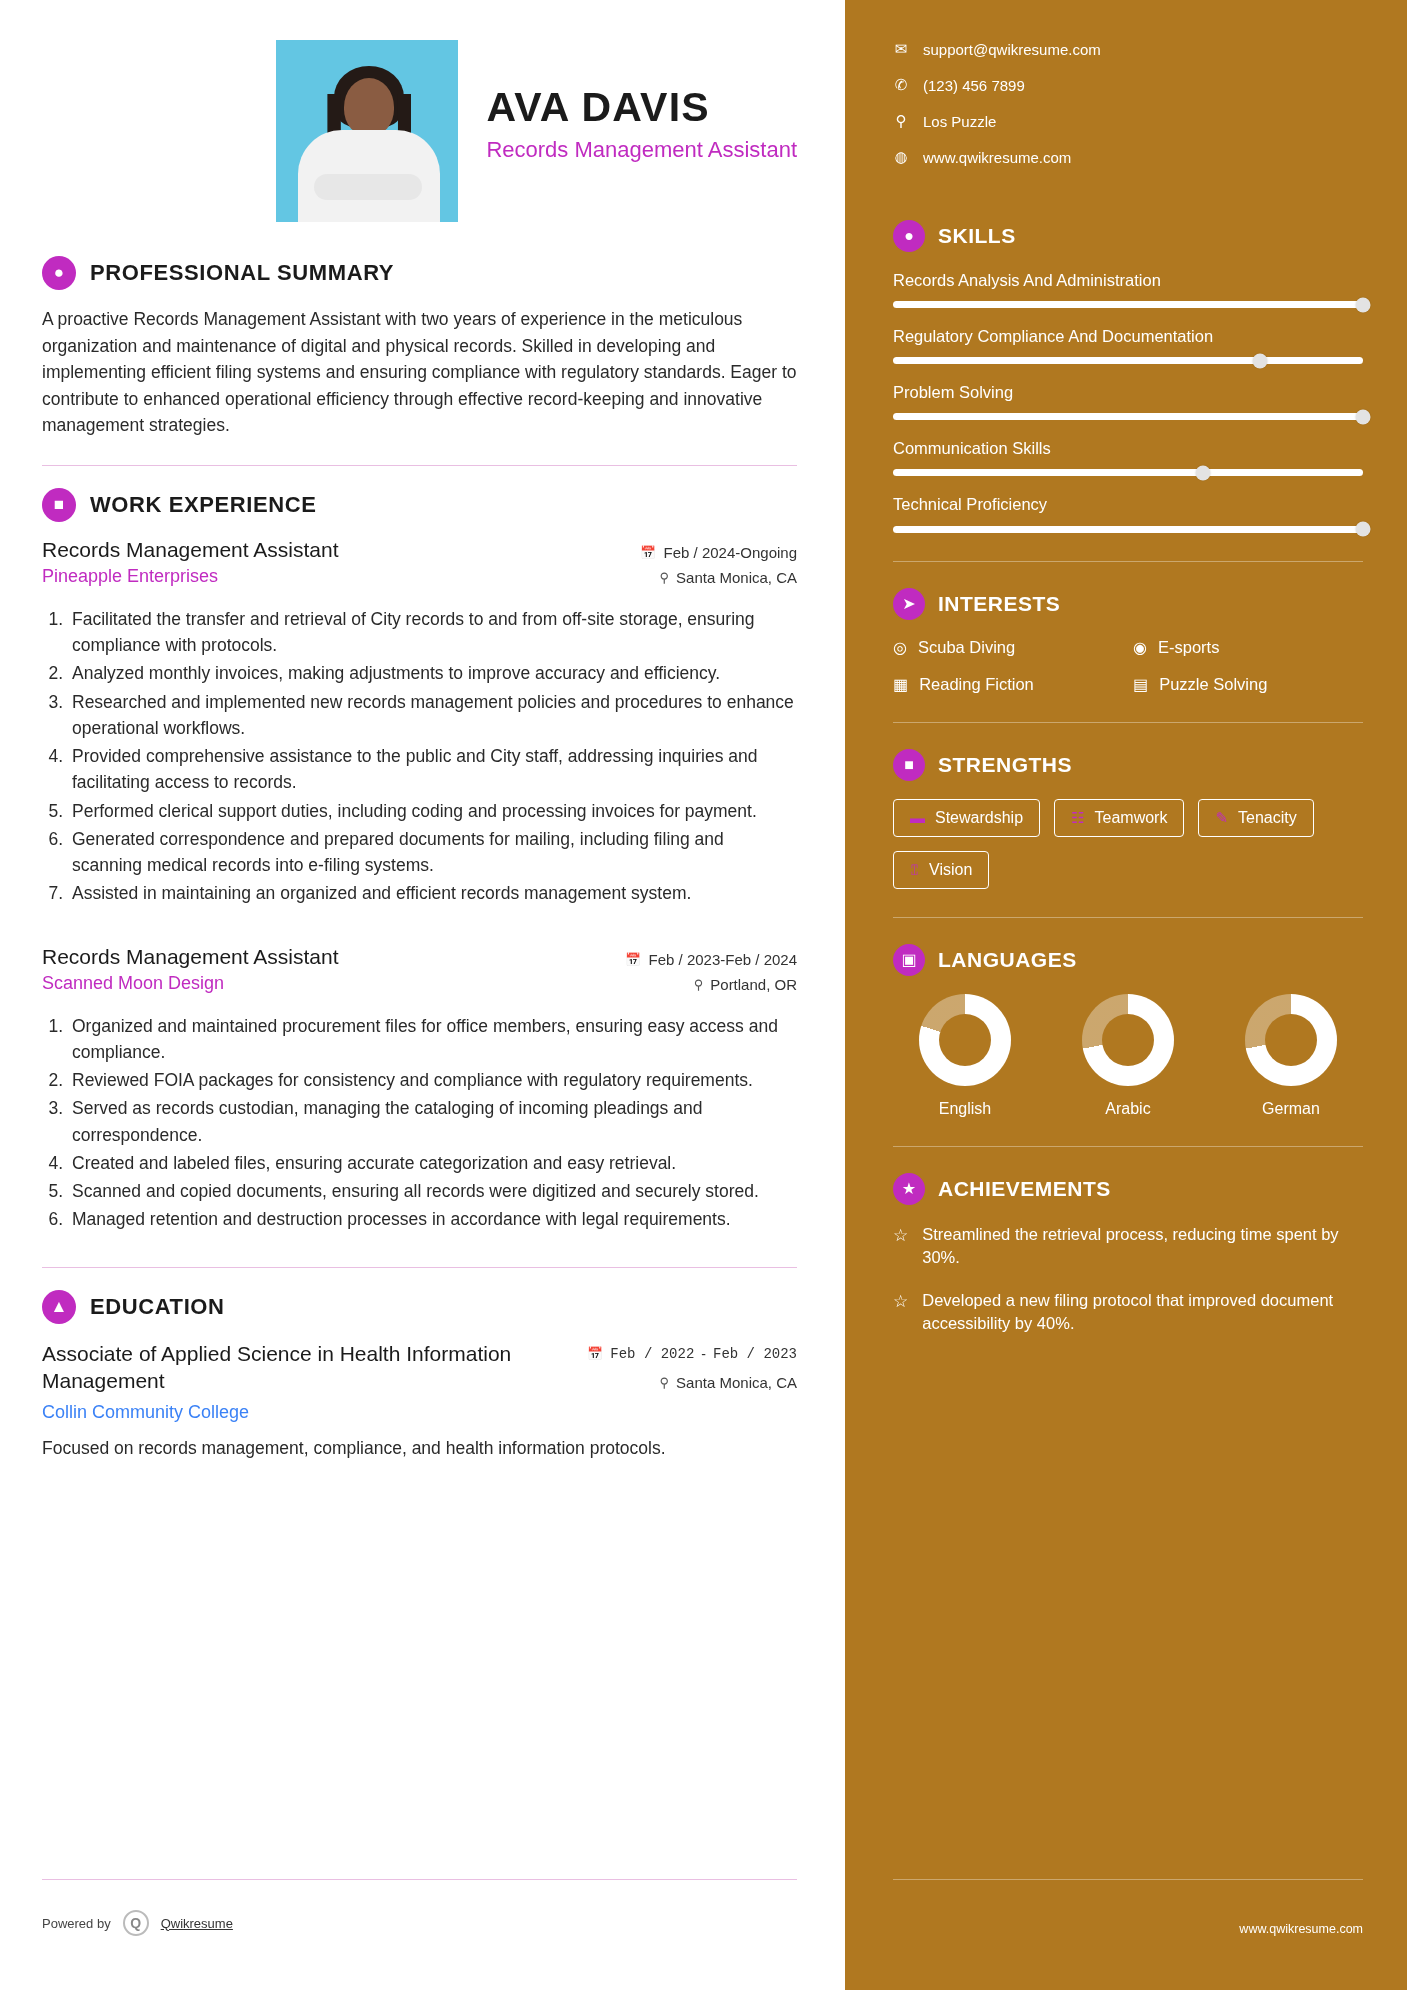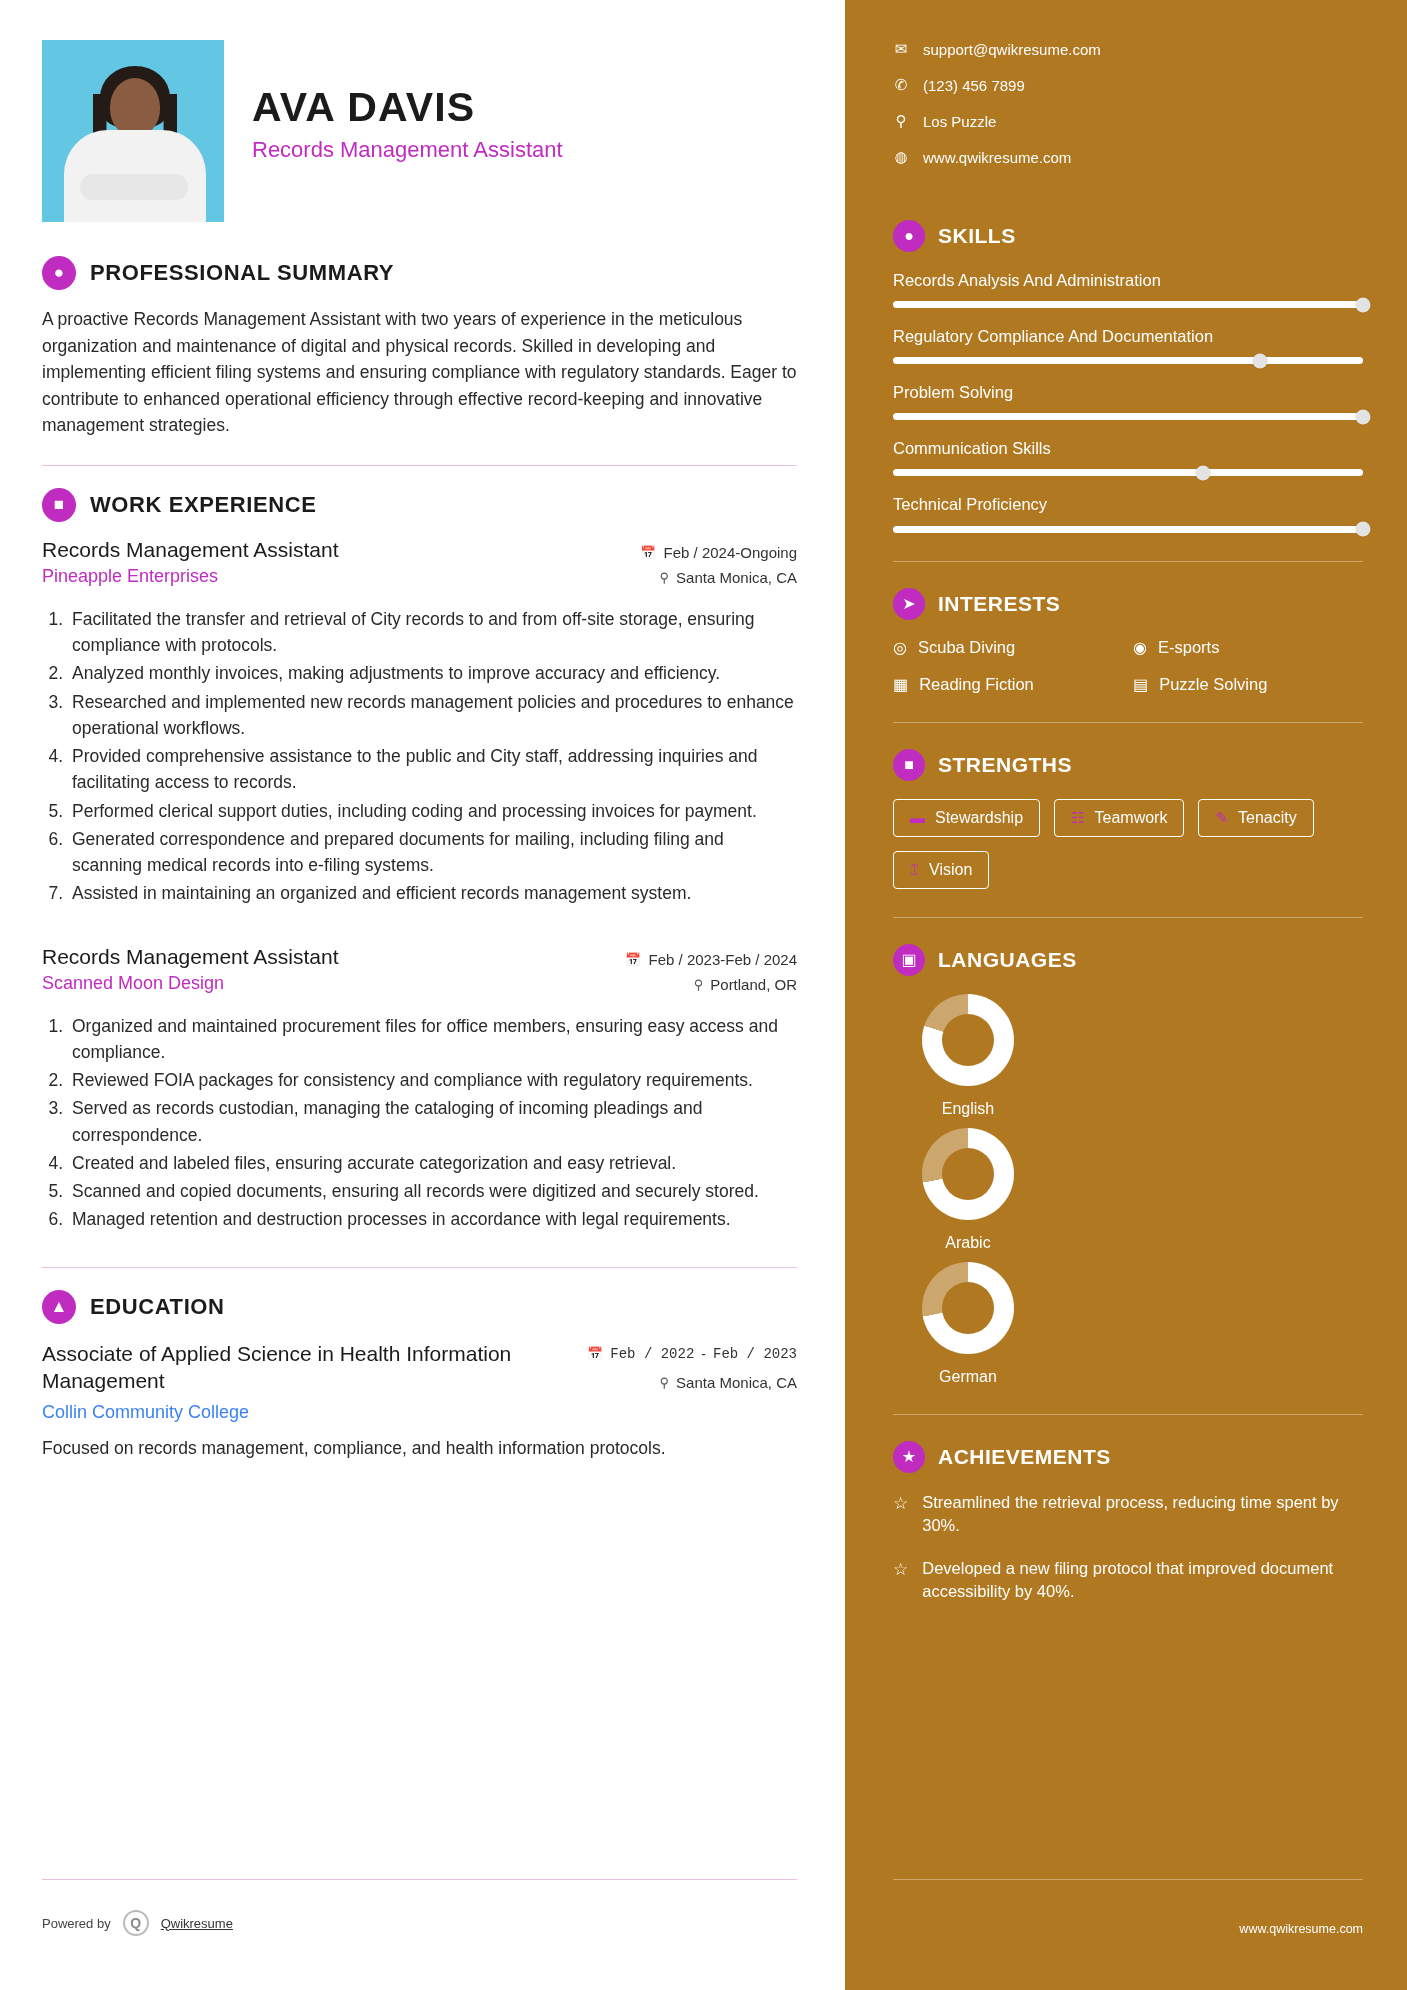--- a/index.html
+++ b/index.html
@@ -21,20 +21,21 @@
   .left {
     width: 845px;
     padding: 40px 48px 0 42px;
     position: relative;
   }
   .header {
     display: flex;
     align-items: flex-start;
     gap: 28px;
     margin-bottom: 34px;
+    justify-content: flex-end;
   }
   .photo {
     width: 182px;
     height: 182px;
     background: #5fc5e0;
     flex: none;
     position: relative;
     overflow: hidden;
   }
   .photo .bg { position: absolute; inset: 0; background: #63c6e3; }
@@ -304,23 +305,22 @@
     display: flex;
     align-items: center;
     gap: 10px;
     font-size: 16px;
     background: transparent;
   }
   .strength .ico { color: #c02bc0; font-size: 15px; }
   .langs {
     display: flex;
     justify-content: space-between;
-    gap: 10px;
+    gap: 19px;
     margin-top: 6px;
-    flex-direction: column;
   }
   .lang { text-align: center; width: 150px; }
   .donut {
     width: 92px; height: 92px;
     margin: 0 auto 14px;
     border-radius: 50%;
     position: relative;
   }
   .donut::after {
     content: "";

